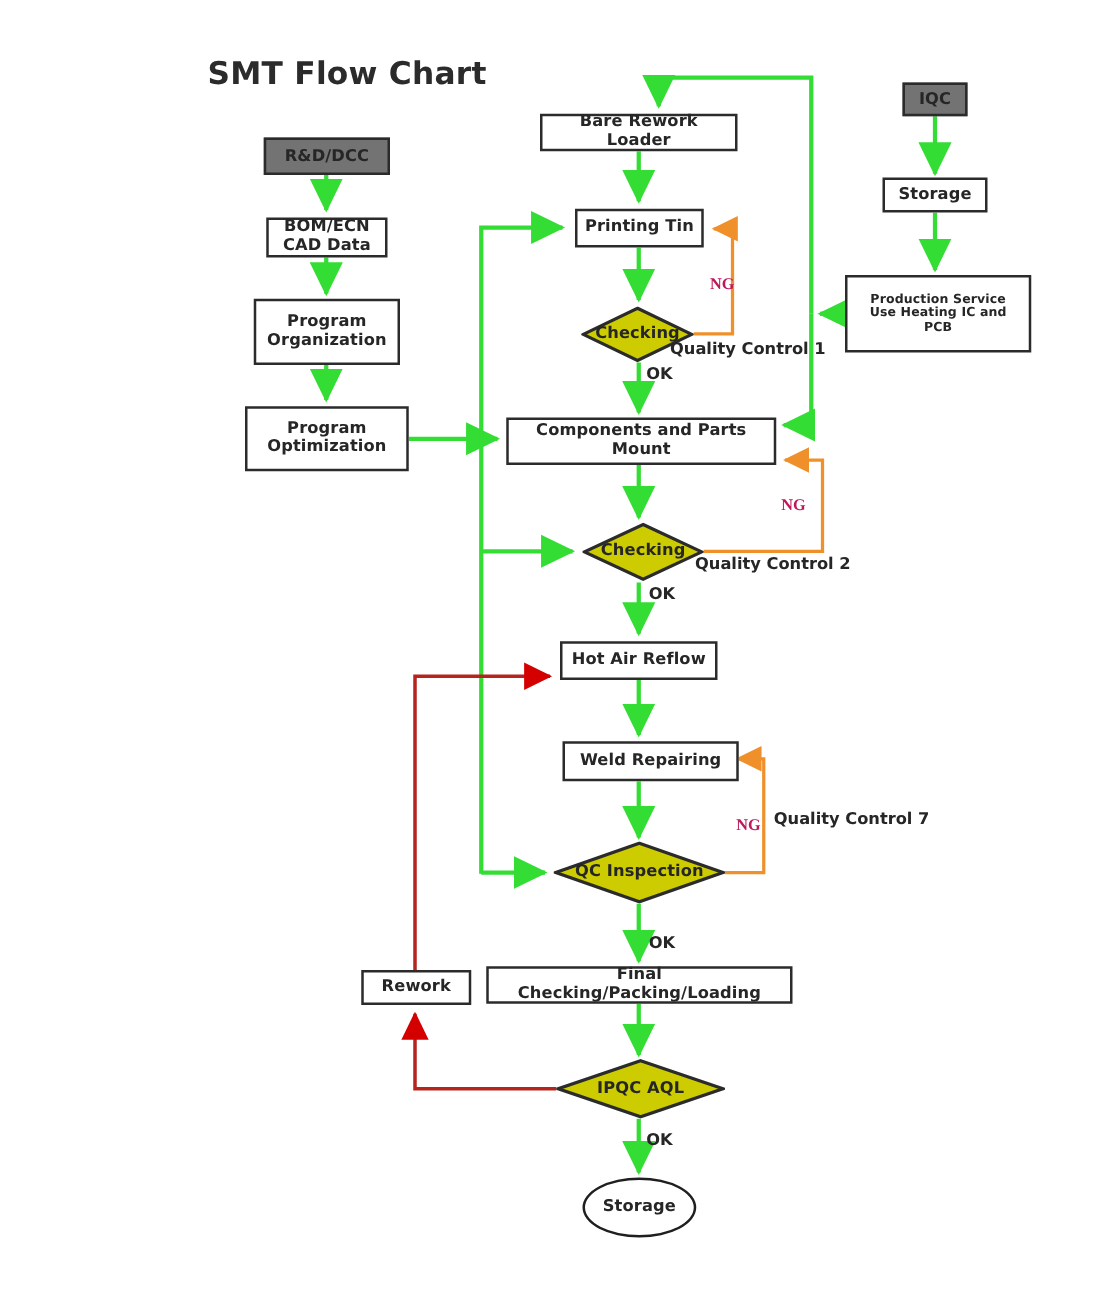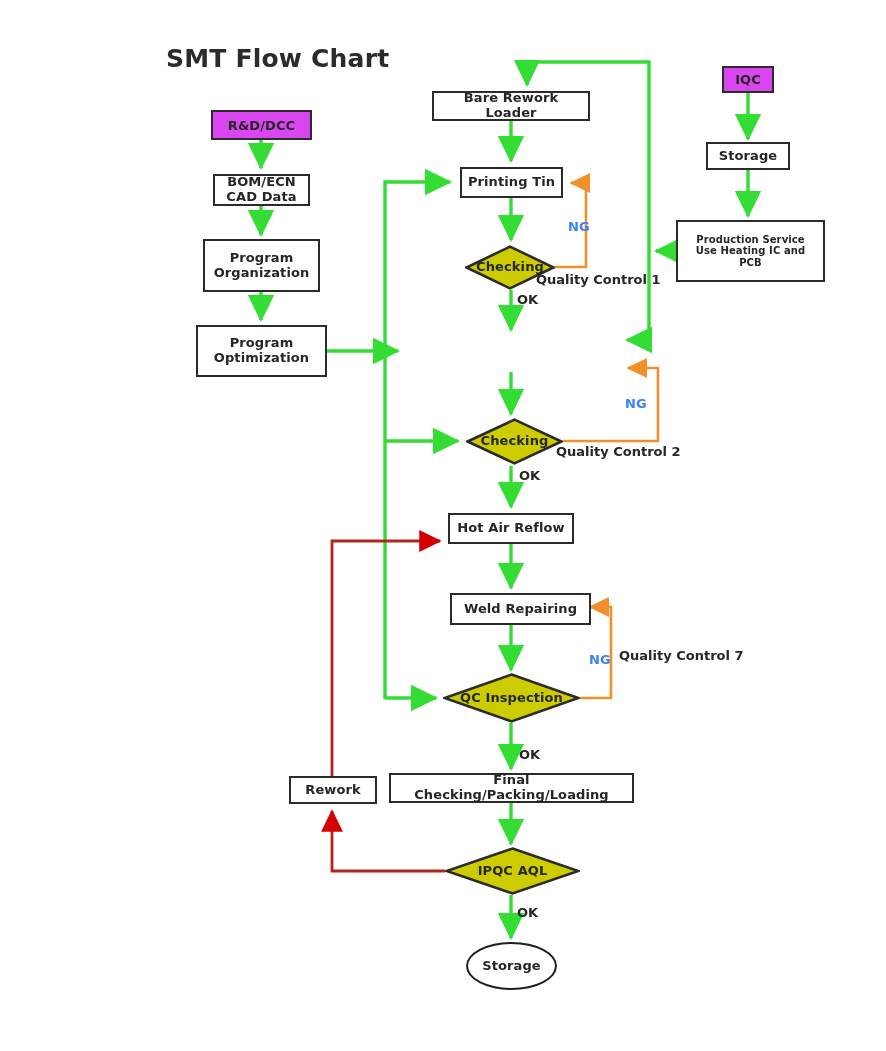--- a/index.html
+++ b/index.html
@@ -9,32 +9,32 @@
     font-family:"DejaVu Sans","Liberation Sans",sans-serif;
     position:relative;overflow:hidden;
   }
   #stage{position:absolute;left:0;top:0;width:886px;height:1051px;}
   svg#wires{position:absolute;left:0;top:0;width:886px;height:1051px;}
 
   .node{position:absolute;box-sizing:border-box;display:flex;align-items:center;
         justify-content:center;text-align:center;z-index:3;}
   .box{background:#ffffff;border:2px solid #2b2b2b;}
   .box .t,.oval .t,.dia .t{line-height:1.12;}
-  .yellowbox{background:#d946ef;border:2px solid #2b2b2b;}
+  .yellowbox{background:#737373;border:2px solid #2b2b2b;}
   .oval{background:#ffffff;border:2px solid #1f1f1f;border-radius:50%;}
   .t{font-weight:bold;font-size:13px;color:#262626;letter-spacing:.1px;
      padding:0 4px;pointer-events:none;}
 
   .dia{background:transparent;border:0;}
   .dia .dshape{position:absolute;left:0;top:0;width:100%;height:100%;}
   .dia .t{position:relative;z-index:2;}
 
   .lbl{position:absolute;font-weight:bold;font-size:13px;color:#262626;z-index:4;
        white-space:nowrap;}
-  .lbl.ng{color:#3b82f6;}
+  .lbl.ng{color:#be185d;font-family:Liberation Serif, serif;}
   .title{position:absolute;font-weight:bold;font-size:25px;color:#2b2b2b;
          letter-spacing:.2px;z-index:5;}
 </style>
 </head>
 <body>
 
 <div id="stage">
 
   <svg id="wires" viewBox="0 0 886 1051" xmlns="http://www.w3.org/2000/svg">
     <defs>
@@ -152,20 +152,26 @@
     <span class="t">Printing Tin</span>
   </div>
 
   <div class="node dia" style="left:465px;top:245px;width:90px;height:45px;">
     <svg class="dshape" viewBox="0 0 90 45" preserveAspectRatio="none">
       <polygon points="45,1.6 88.4,22.5 45,43.4 1.6,22.5" fill="#cccc00" stroke="#2b2b2b" stroke-width="2.6"></polygon>
     </svg>
     <span class="t">Checking</span>
   </div>
 
+  <div class="node box" style="left:405px;top:334px;width:216px;height:38px;">
+    <span class="t">
+      <span>Components and Parts</span><br>
+      <span>Mount</span>
+    </span>
+  </div>
 
   <div class="node dia" style="left:466px;top:418px;width:97px;height:47px;">
     <svg class="dshape" viewBox="0 0 97 47" preserveAspectRatio="none">
       <polygon points="48.5,1.6 95.4,23.5 48.5,45.4 1.6,23.5" fill="#cccc00" stroke="#2b2b2b" stroke-width="2.6"></polygon>
     </svg>
     <span class="t">Checking</span>
   </div>
 
   <div class="node box" style="left:448px;top:513px;width:126px;height:31px;">
     <span class="t">Hot Air Reflow</span>

